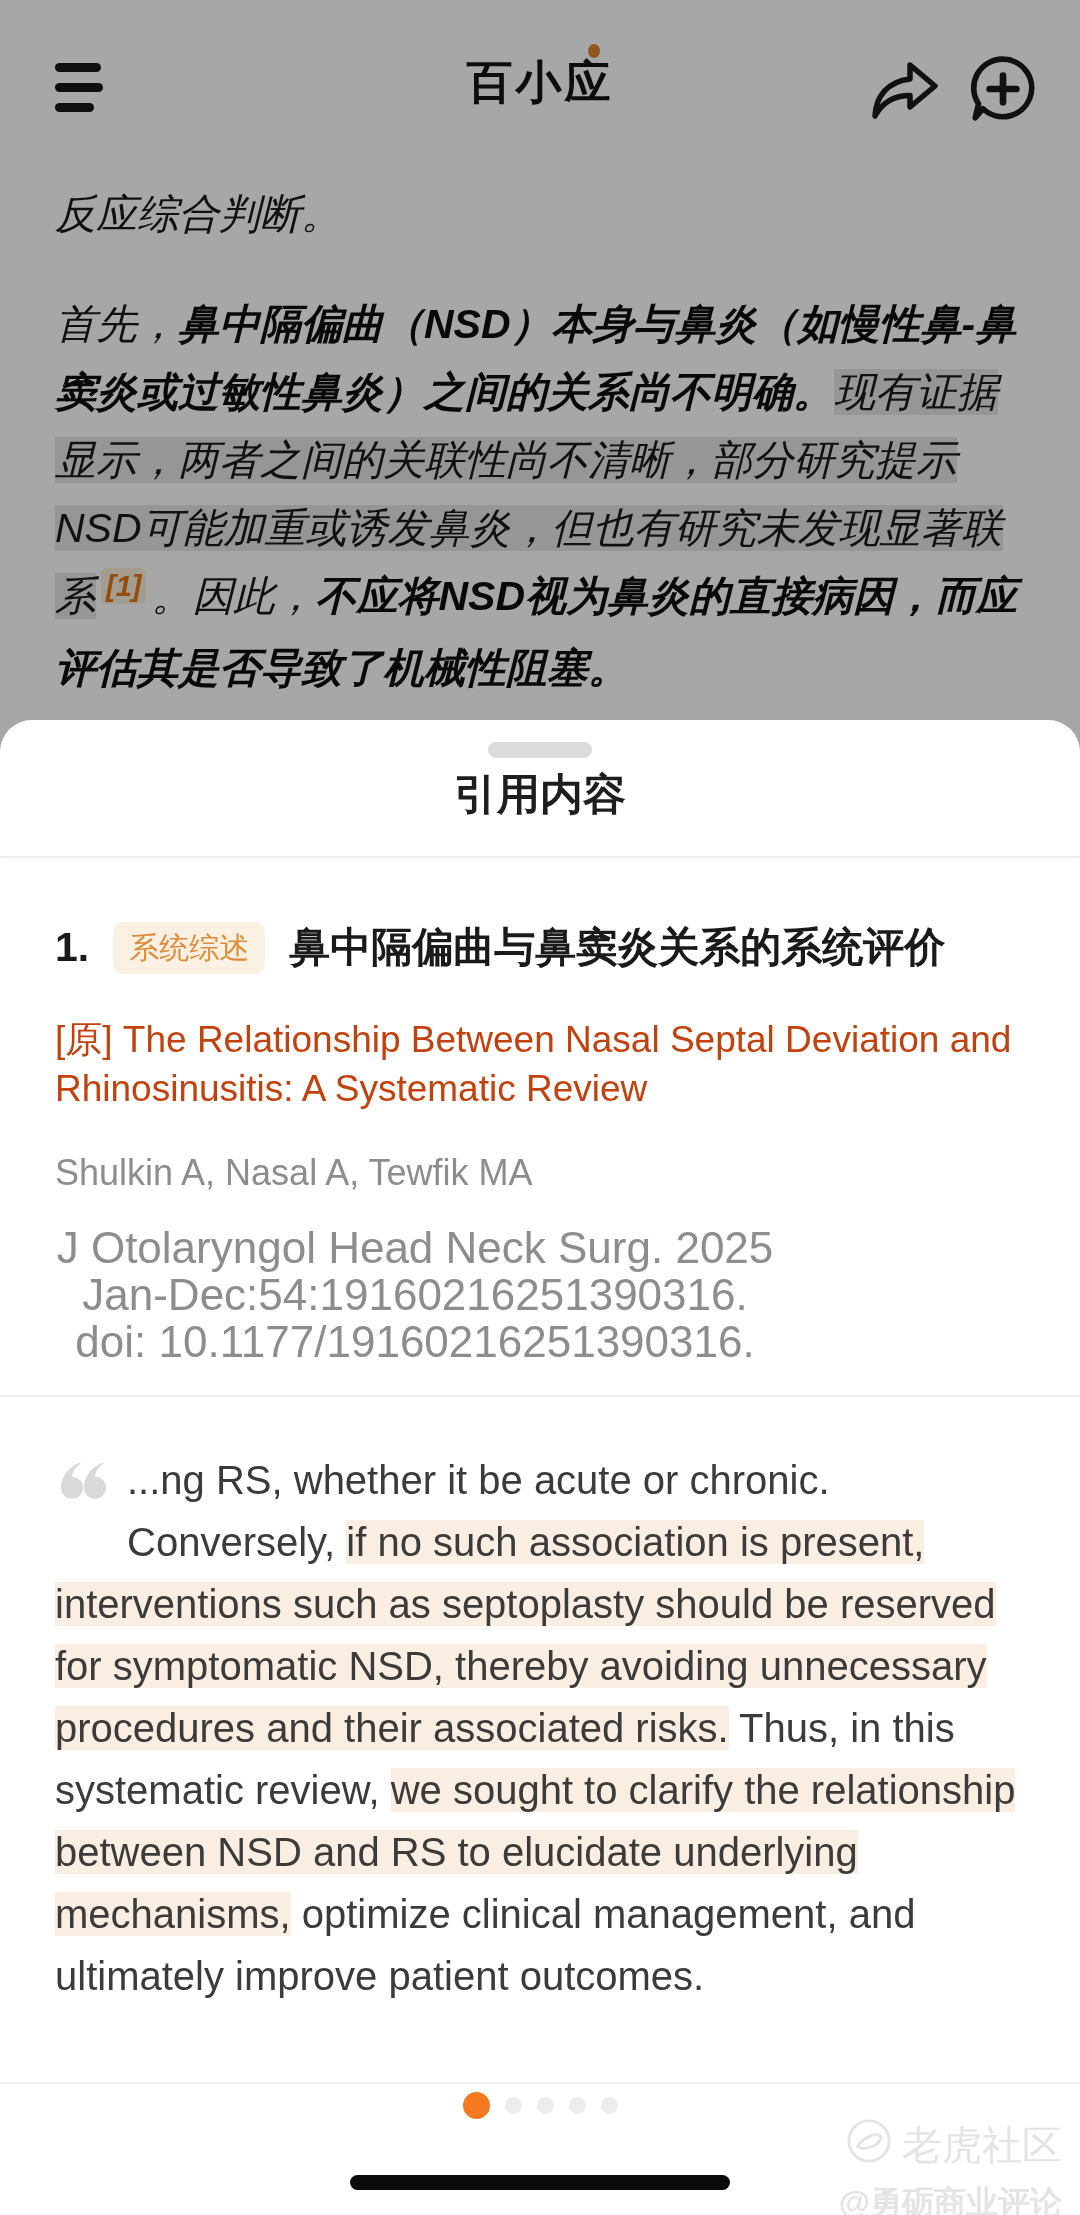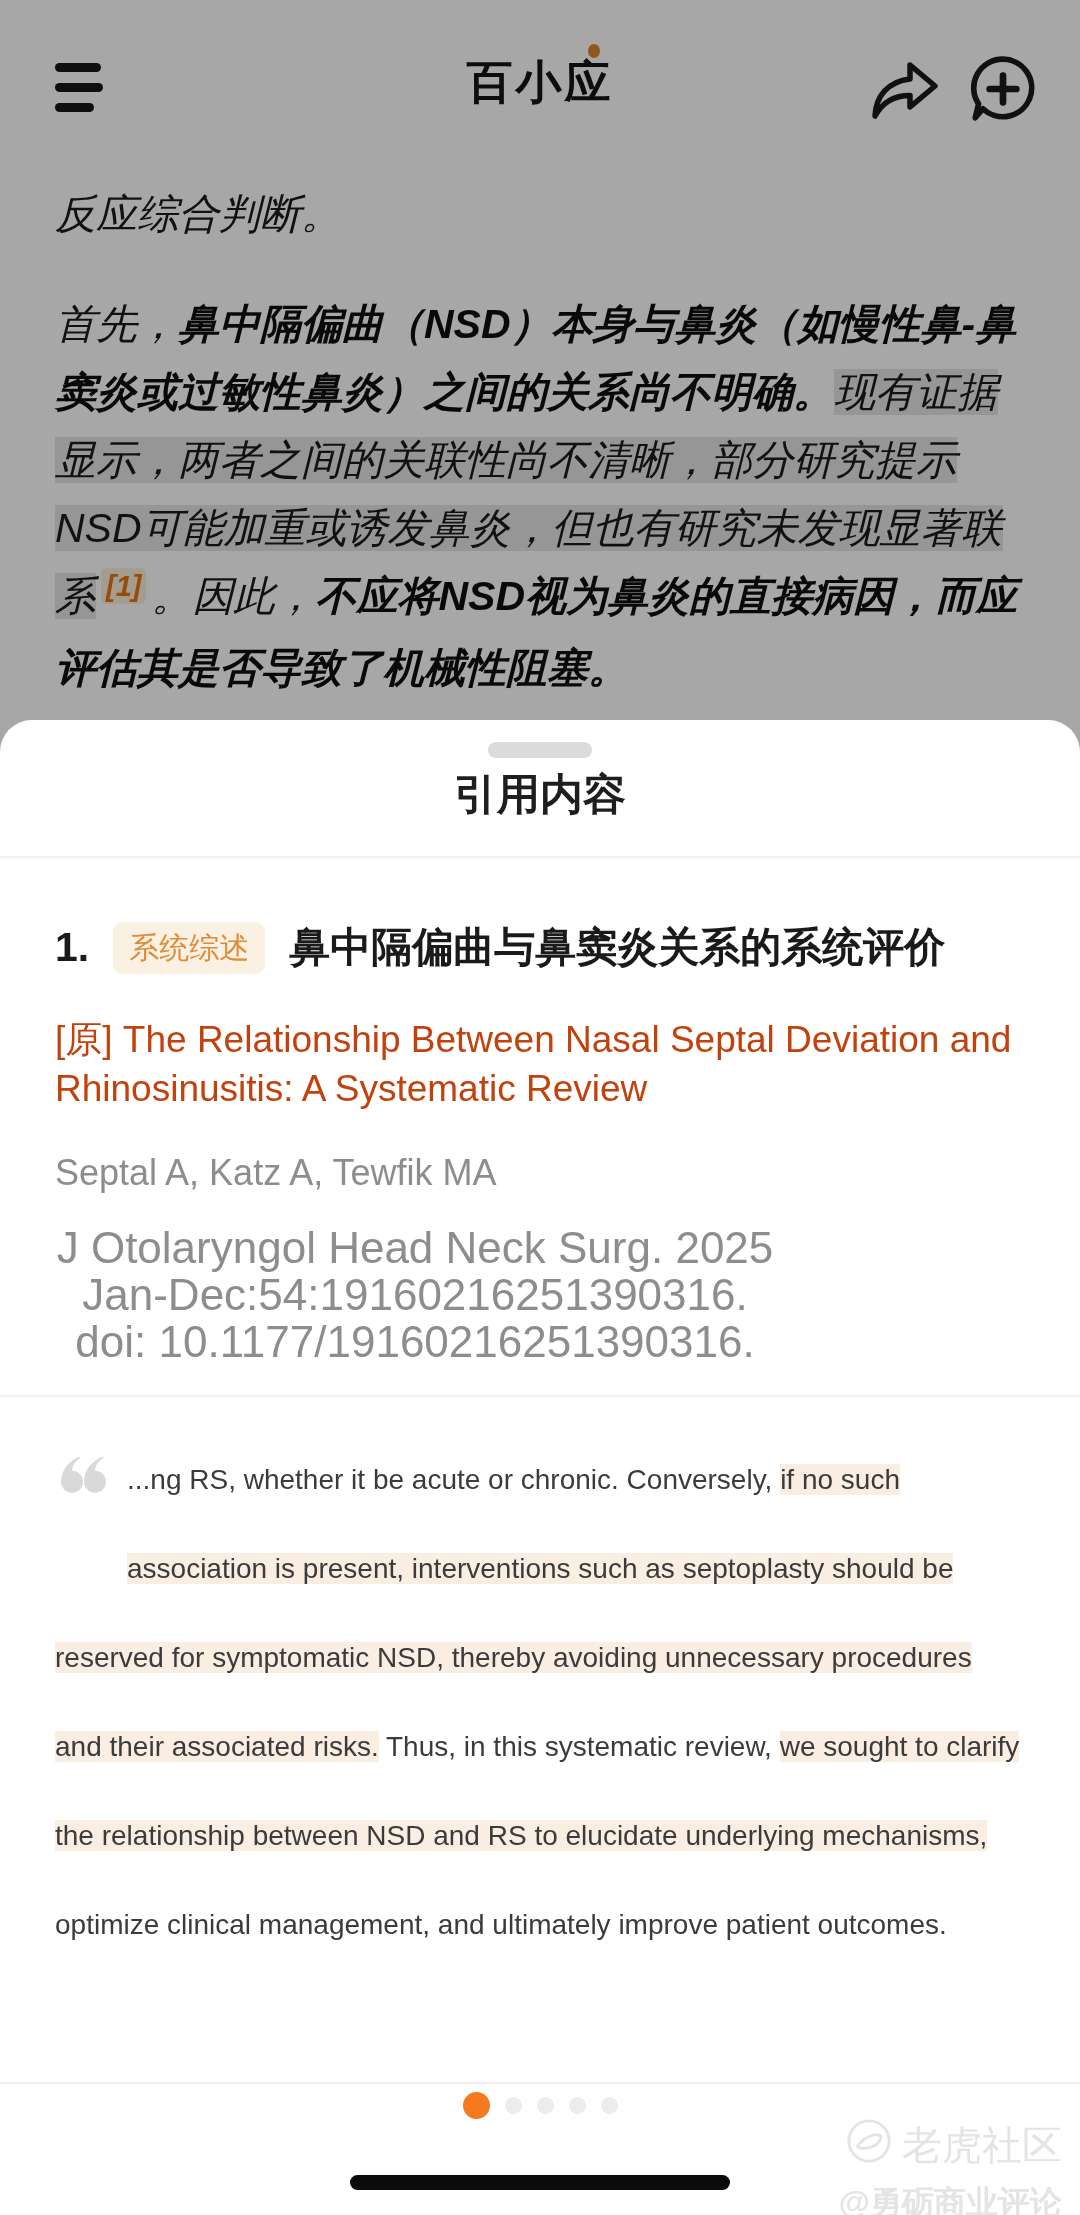--- a/index.html
+++ b/index.html
@@ -41,21 +41,21 @@
   .citation{padding:62px 55px 0;}
   .cit-row{display:flex;align-items:center;gap:24px;}
   .cit-index{font-size:41px;font-weight:700;color:#1A1A1A;}
   .badge{font-size:30px;color:#DE8C3C;background:#FBF1E2;border-radius:10px;padding:11px 16px;line-height:1;white-space:nowrap;}
   .cit-title{font-size:41px;font-weight:700;color:#1A1A1A;white-space:nowrap;}
   .cit-en{margin-top:40px;font-size:37px;line-height:49px;color:#c2410c;}
   .cit-authors{margin-top:36px;font-size:36px;line-height:47px;color:#8D8D8D;}
   .cit-journal{margin-top:28px;font-size:44px;line-height:47px;color:#8D8D8D;width:720px;text-align:center;}
   .div2{margin-top:30px;}
 
-  .quote{padding:38px 55px 0;font-size:28px;line-height:89px;color:#3B3B3B;}
+  .quote{padding:52px 55px 0;font-size:40px;line-height:62px;color:#3B3B3B;}
   .quote-icon{float:left;margin:10px 14px 0 0;}
   .s-qhl{background:#FAEDE2;}
 
   .div3{position:absolute;top:1362px;left:0;width:100%;}
   .dots{position:absolute;top:1372px;left:0;width:100%;display:flex;justify-content:center;align-items:center;gap:15px;}
   .dot{width:17px;height:17px;border-radius:50%;background:#ECECEC;}
   .dot.active{width:27px;height:27px;background:#F5791E;}
   .home-indicator{position:absolute;top:1455px;left:50%;transform:translateX(-50%);
                   width:380px;height:15px;border-radius:8px;background:#0B0B0B;}
 
@@ -103,21 +103,21 @@
     <div class="sheet-title">引用内容</div>
     <div class="divider div1"></div>
 
     <div class="citation">
       <div class="cit-row">
         <span class="cit-index">1.</span>
         <span class="badge">系统综述</span>
         <span class="cit-title">鼻中隔偏曲与鼻窦炎关系的系统评价</span>
       </div>
       <div class="cit-en">[原] The Relationship Between Nasal Septal Deviation and Rhinosinusitis: A Systematic Review</div>
-      <div class="cit-authors">Septal A, Katz A, Tewfik MA</div>
+      <div class="cit-authors">Shulkin A, Nasal A, Tewfik MA</div>
       <div class="cit-journal">J Otolaryngol Head Neck Surg. 2025 Jan-Dec:54:19160216251390316. doi: 10.1177/19160216251390316.</div>
     </div>
 
     <div class="divider div2"></div>
 
     <div class="quote">
       <span class="quote-icon">
         <svg viewBox="0 0 60 48" width="58" height="46">
           <path d="M25 4 C13 9 6 19 6 30 a11.5 11.5 0 1 0 11.5 -11.5 c0.5 -6 4 -10.5 9.5 -14 z" fill="#D9D9D9"></path>
           <path d="M49 4 C37 9 30 19 30 30 a11.5 11.5 0 1 0 11.5 -11.5 c0.5 -6 4 -10.5 9.5 -14 z" fill="#D9D9D9"></path>

